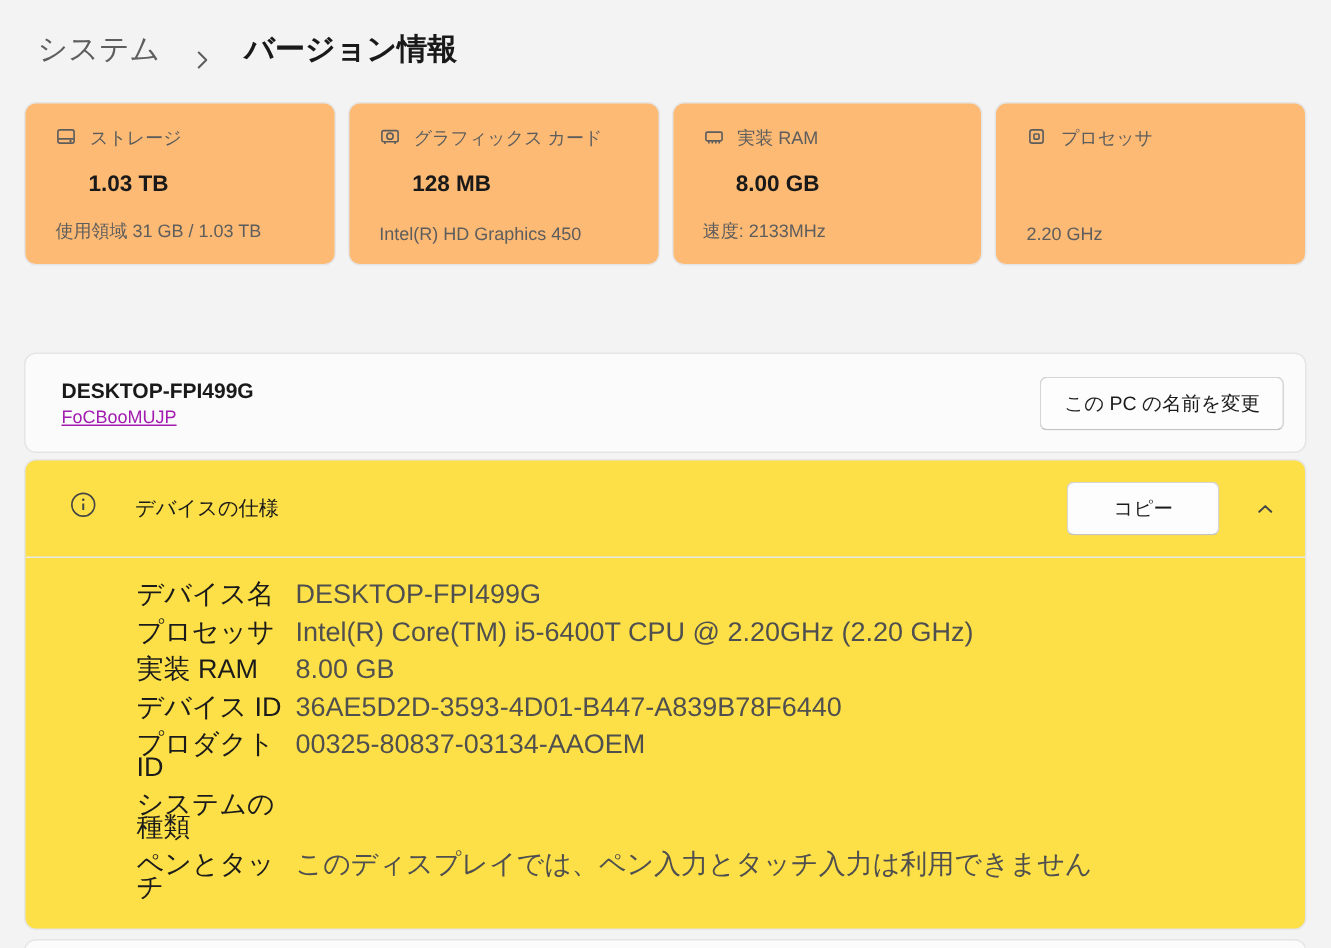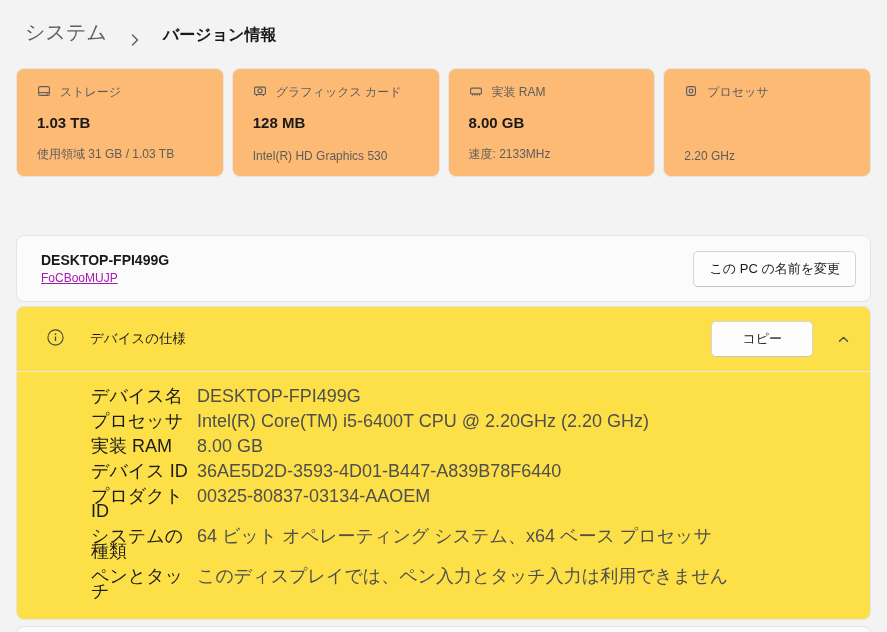--- a/index.html
+++ b/index.html
@@ -12,40 +12,40 @@
   }
   .page { padding: 0 16px; }
 
   
   .breadcrumb {
     display: flex; align-items: flex-end;
     padding: 16px 9px 0 9px; height: 46px; gap: 12px;
   }
   .crumb-parent { font-size: 20px; color: #5e5e5e; cursor: pointer; }
   .crumb-sep { margin: 0 12px; color: #5e5e5e; display: flex; align-items: center; }
-  .crumb-current { font-size: 16px; font-weight: 700; color: #191919; }
+  .crumb-current { font-size: 20px; font-weight: 700; color: #191919; }
 
   
   .cards {
     margin-top: 22px;
     display: grid;
     grid-template-columns: repeat(4, 1fr);
     gap: 8px;
   }
   .card {
     background: #fdba74;
     border: 1px solid #e5e5e5;
     border-radius: 8px;
     height: 109px;
     padding: 15px 14px 13px 20px;
     display: flex; flex-direction: column;
   }
   .card-head { display: flex; align-items: center; gap: 9px; color: #5d5d5d; font-size: 12px; }
   .card-head svg { flex: 0 0 auto; }
-  .card-value { margin-top: 11px; font-size: 15px; font-weight: 700; color: #191919; line-height: 1.45; }
+  .card-value { margin-top: 11px; font-size: 15px; font-weight: 700; color: #191919; line-height: 1.45; margin-left: 22px; }
   .card-detail { margin-top: auto; font-size: 12px; color: #5d5d5d; }
 
   
   .device-card {
     margin-top: 58px;
     background: #fbfbfb;
     border: 1px solid #e5e5e5;
     border-radius: 8px;
     min-height: 67px;
     display: flex; align-items: center;
@@ -138,21 +138,21 @@
           <svg width="14" height="14" viewBox="0 0 14 14">
               <rect class="icon-stroke" x="1.6" y="3.1" width="10.8" height="7.4" rx="1.2"></rect>
               <circle class="icon-stroke" cx="7" cy="6.8" r="2.1"></circle>
               <line class="icon-stroke" x1="3.6" y1="10.5" x2="3.6" y2="12"></line>
               <line class="icon-stroke" x1="10.4" y1="10.5" x2="10.4" y2="12"></line>
             </svg>
         </span>
         <span>グラフィックス カード</span>
       </div>
       <div class="card-value">128 MB</div>
-      <div class="card-detail">Intel(R) HD Graphics 530</div>
+      <div class="card-detail">Intel(R) HD Graphics 450</div>
     </div>
 
     <div class="card">
       <div class="card-head">
         <span>
           <svg width="14" height="14" viewBox="0 0 14 14">
               <rect class="icon-stroke" x="1.6" y="4.1" width="10.8" height="5.8" rx="1"></rect>
               <line class="icon-stroke" x1="3.6" y1="10" x2="3.6" y2="11.6"></line>
               <line class="icon-stroke" x1="5.9" y1="10" x2="5.9" y2="11.6"></line>
               <line class="icon-stroke" x1="8.2" y1="10" x2="8.2" y2="11.6"></line>
@@ -221,21 +221,20 @@
       <div class="spec-row">
         <span class="spec-label">デバイス ID</span>
         <span class="spec-value">36AE5D2D-3593-4D01-B447-A839B78F6440</span>
       </div>
       <div class="spec-row">
         <span class="spec-label">プロダクト ID</span>
         <span class="spec-value">00325-80837-03134-AAOEM</span>
       </div>
       <div class="spec-row">
         <span class="spec-label">システムの種類</span>
-        <span class="spec-value">64 ビット オペレーティング システム、x64 ベース プロセッサ</span>
       </div>
       <div class="spec-row">
         <span class="spec-label">ペンとタッチ</span>
         <span class="spec-value">このディスプレイでは、ペン入力とタッチ入力は利用できません</span>
       </div>
     </div>
   </div>
 
   <div class="next-card"></div>
 

